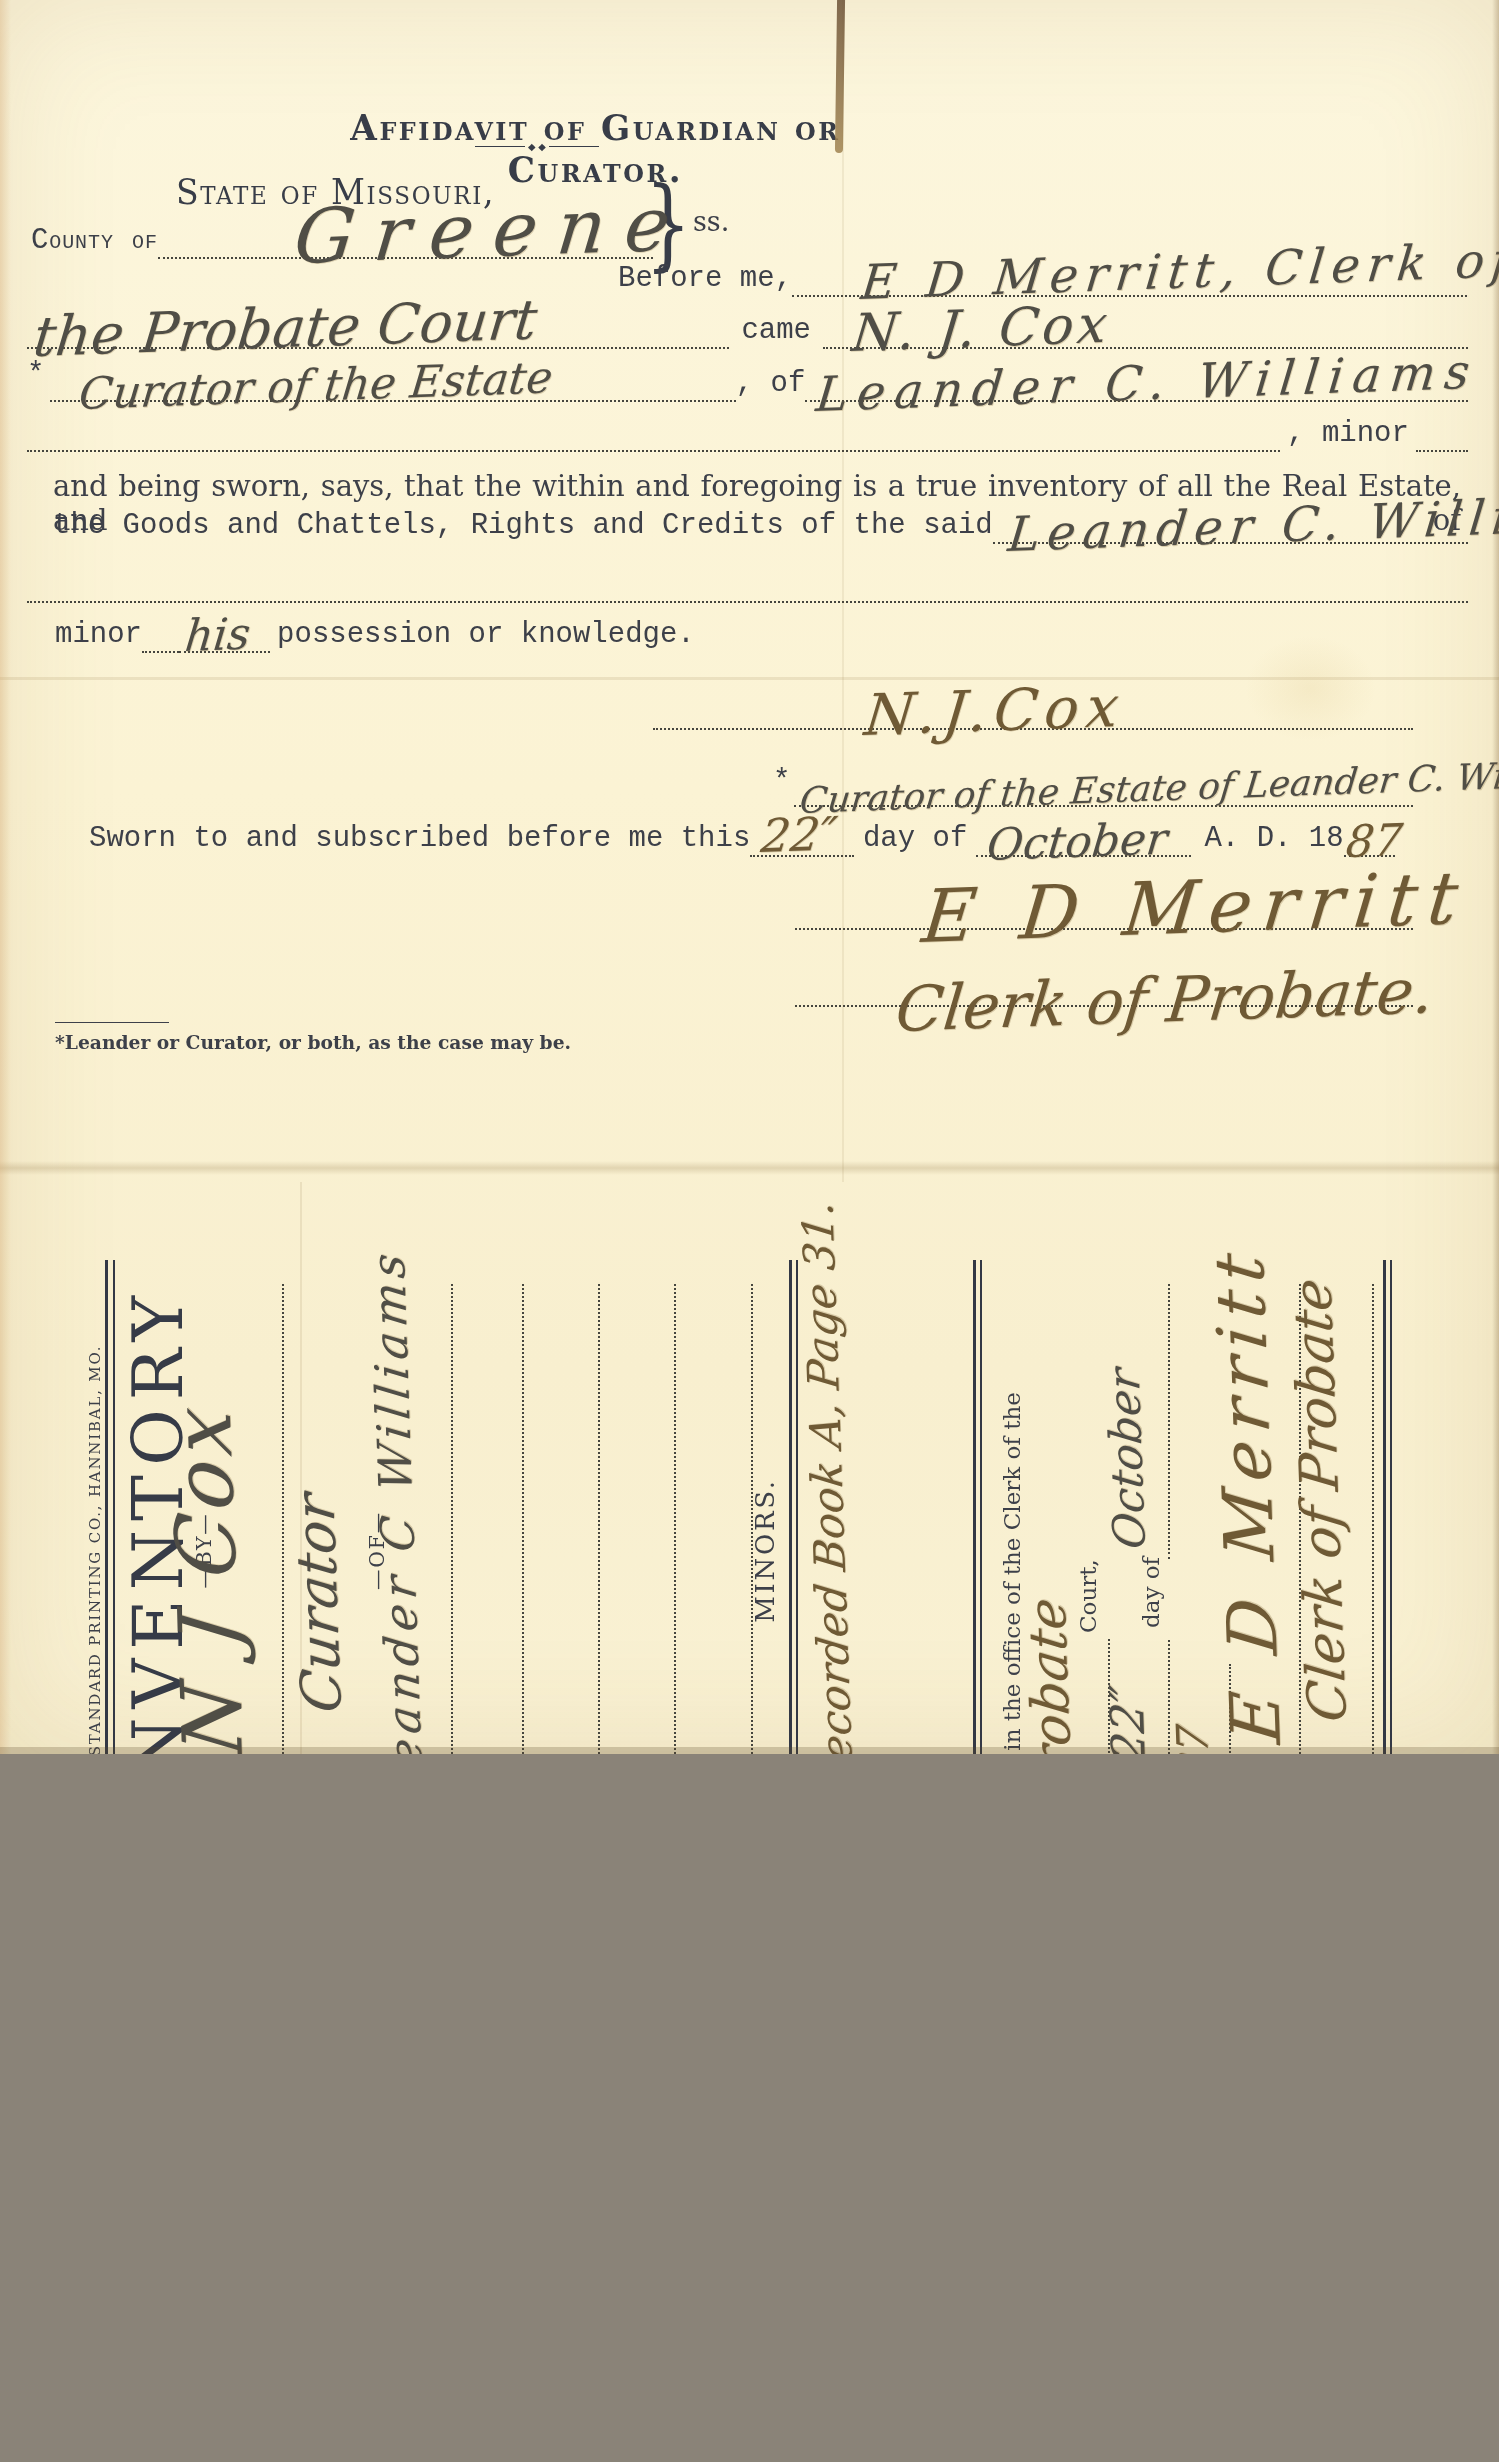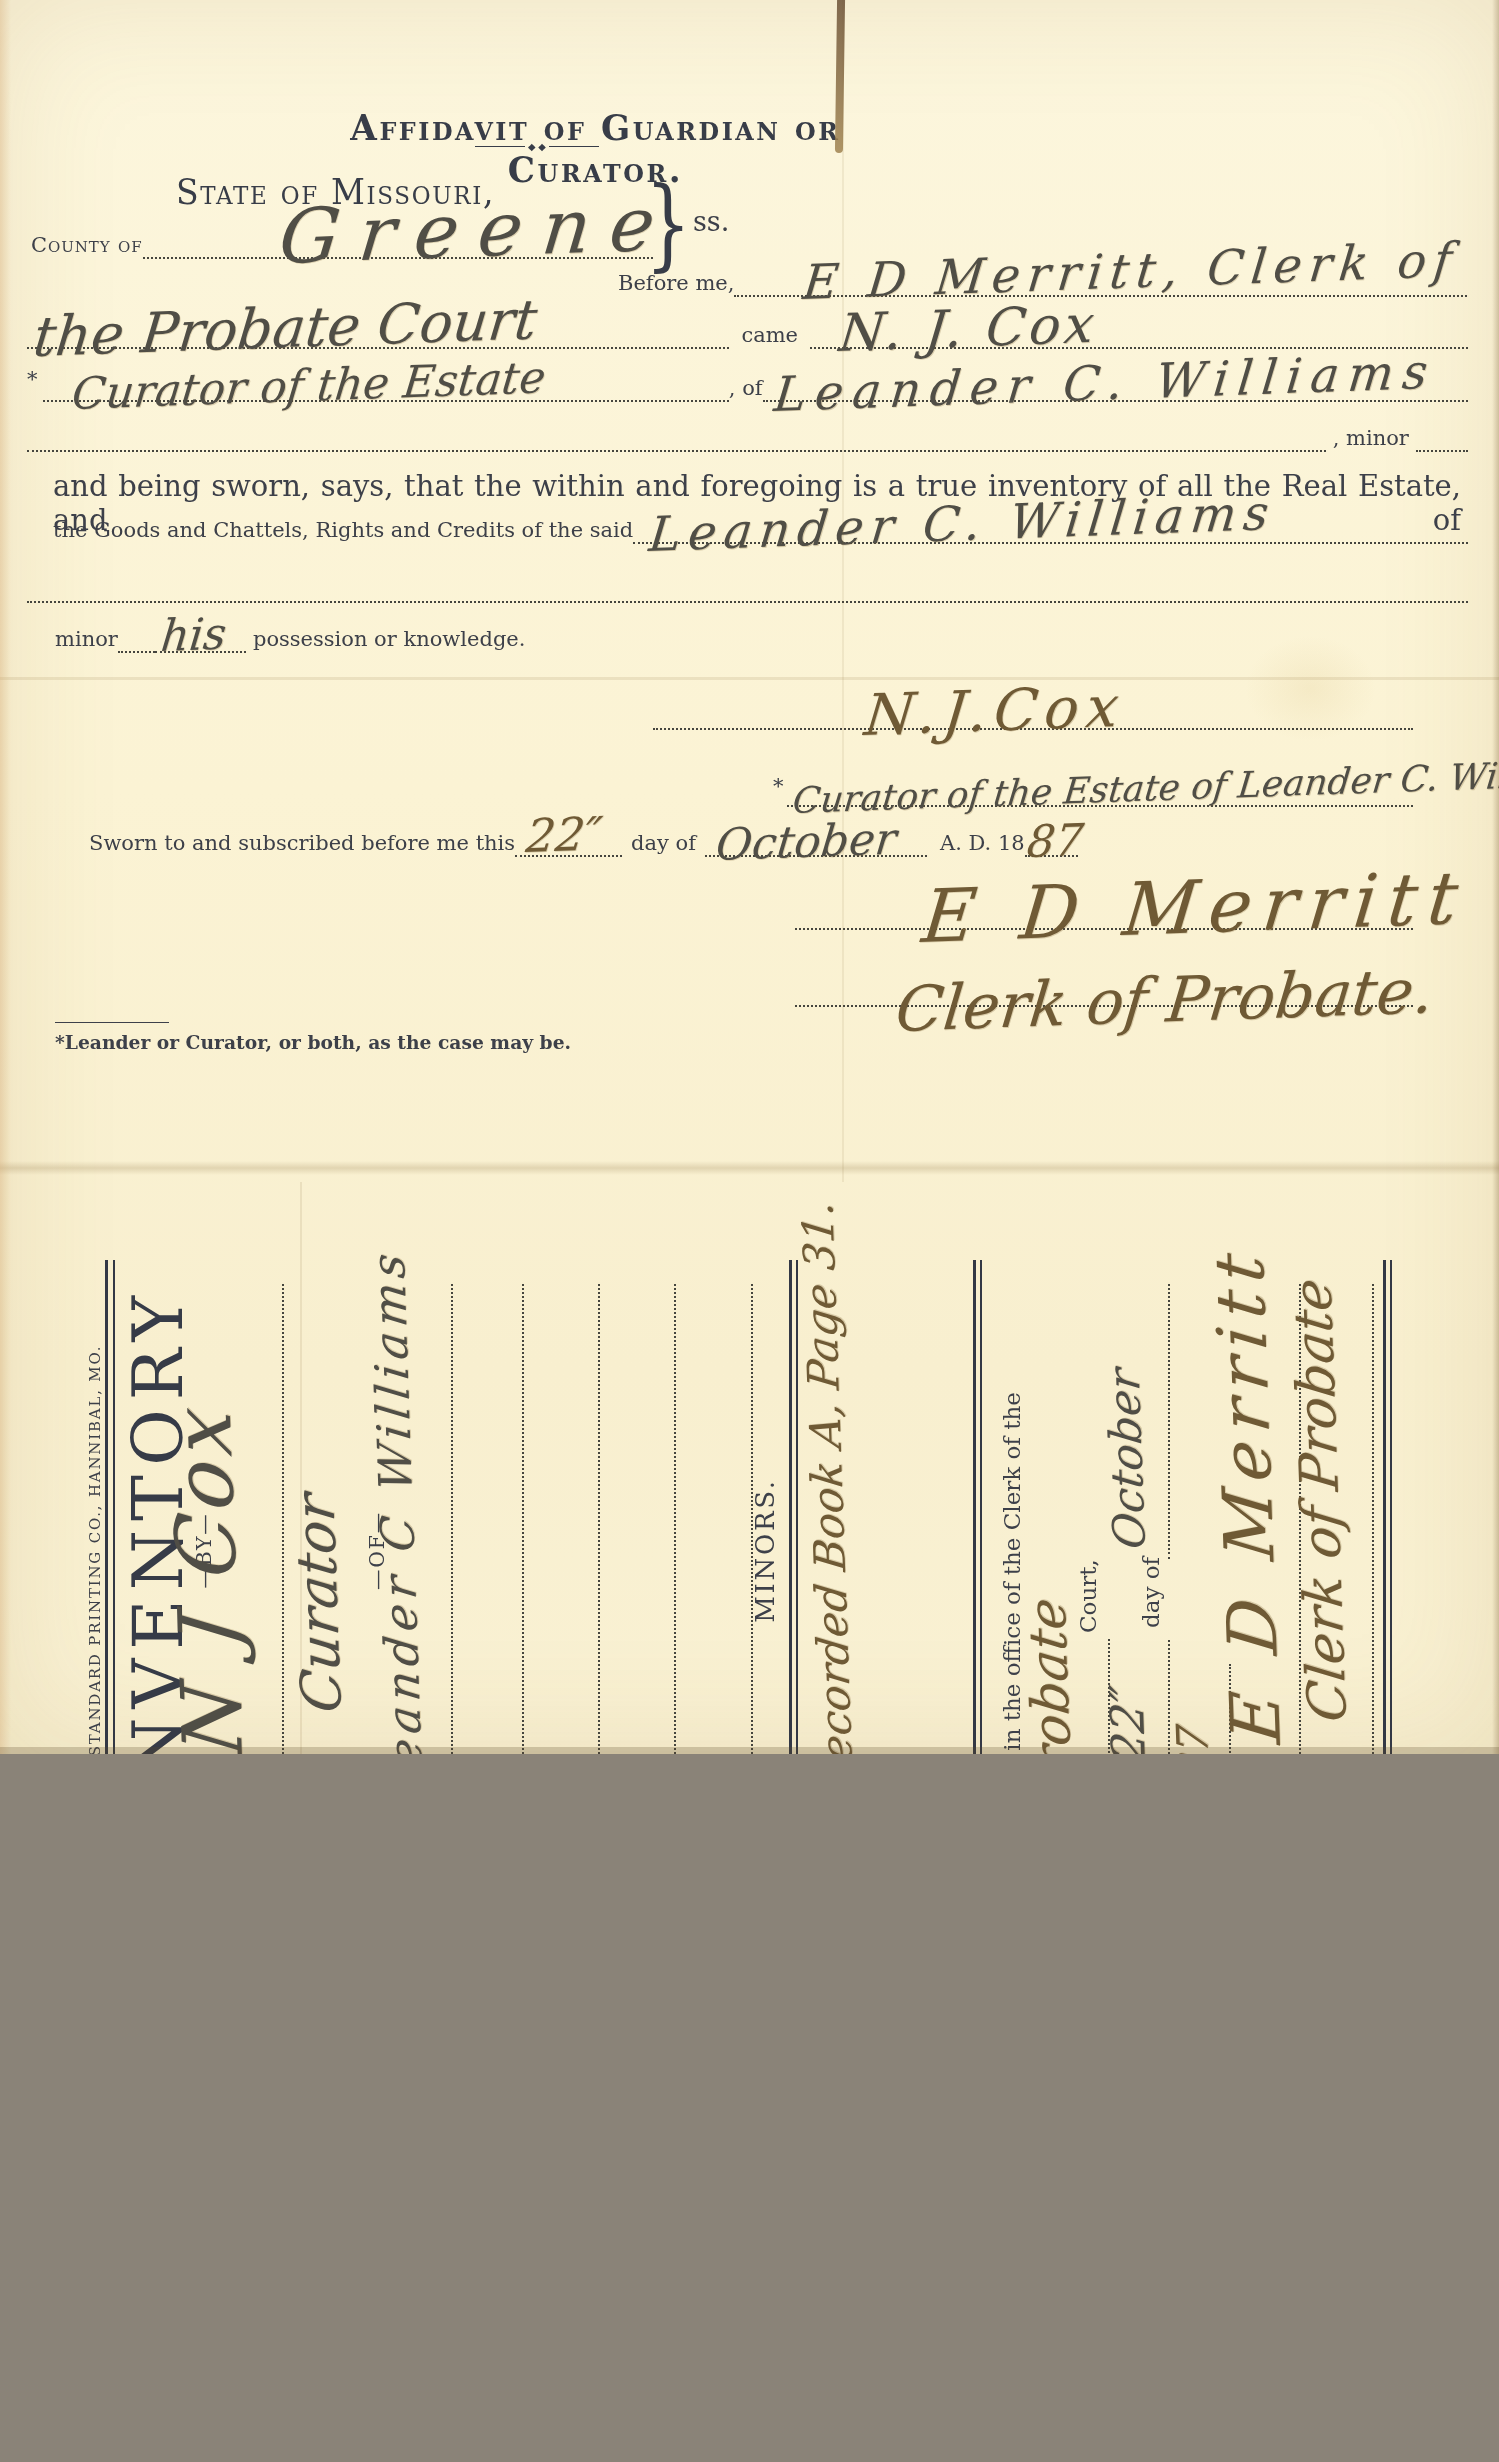--- a/index.html
+++ b/index.html
@@ -5,21 +5,21 @@
   html,body{margin:0;padding:0;background:#8a8378;}
   .page{
     position:relative;width:1499px;height:1754px;overflow:hidden;
     font-family:"DejaVu Serif","Liberation Serif",serif;color:#3d4049;
     background:linear-gradient(180deg,#fcf6dd 0%,#fbf3d4 45%,#f8efcf 78%,#f9f1d3 100%);
     box-shadow:inset 0 0 124px rgba(150,110,40,.14);
   }
   
   .abs{position:absolute;}
   .row{position:absolute;display:flex;align-items:flex-end;}
-  .lbl{font-size:21px;color:#3d4049;padding-bottom:1.8px;white-space:pre;line-height:1.1;}
+  .lbl{font-size:29px;color:#3d4049;padding-bottom:1.8px;white-space:pre;line-height:1.1;font-family:Liberation Mono, monospace;}
   .sc{font-variant:small-caps;letter-spacing:0.9px;}
   .fill{position:relative;align-self:stretch;border-bottom:2.7px dotted #45453e;}
   .grow{flex:1;}
   .hw{
     position:absolute;white-space:nowrap;font-style:italic;line-height:1;
     font-family:"DejaVu Serif","Liberation Serif",serif;
     transform:rotate(-2deg) skewX(-8deg);transform-origin:left bottom;
     text-shadow:0.9px 0.9px 0 rgba(120,90,45,.25);
   }
   .ink-d{color:#504e46;}

